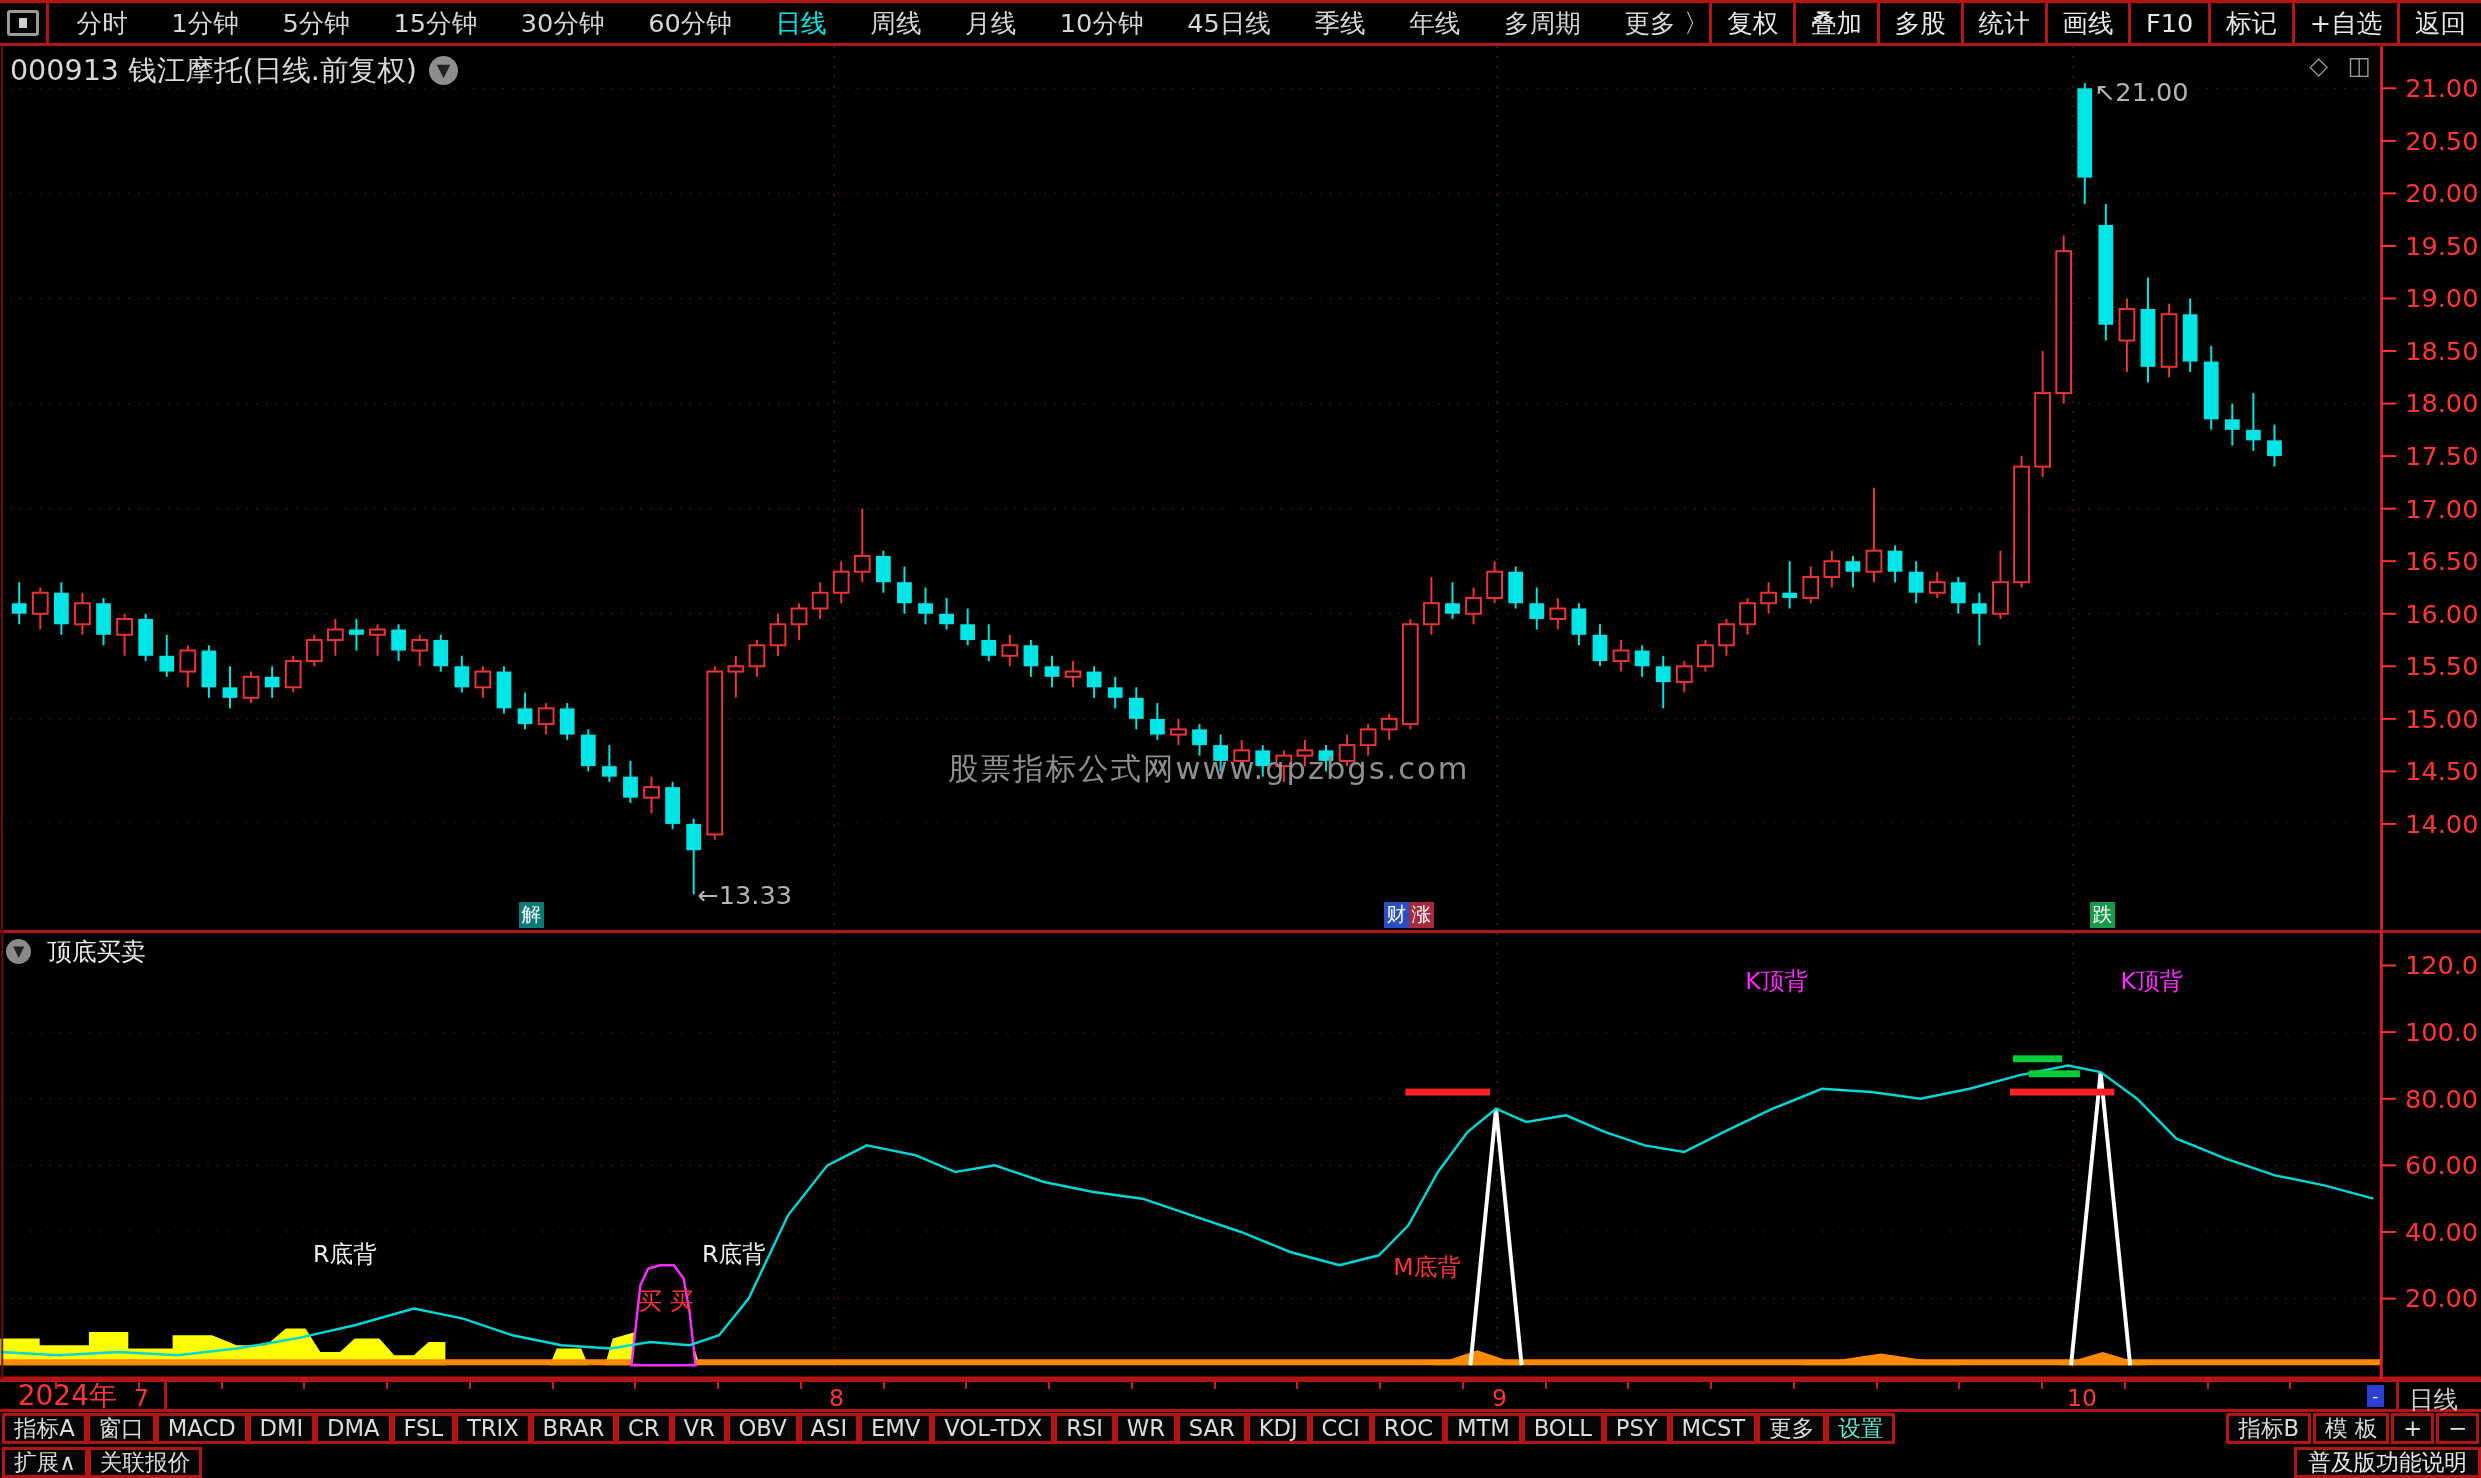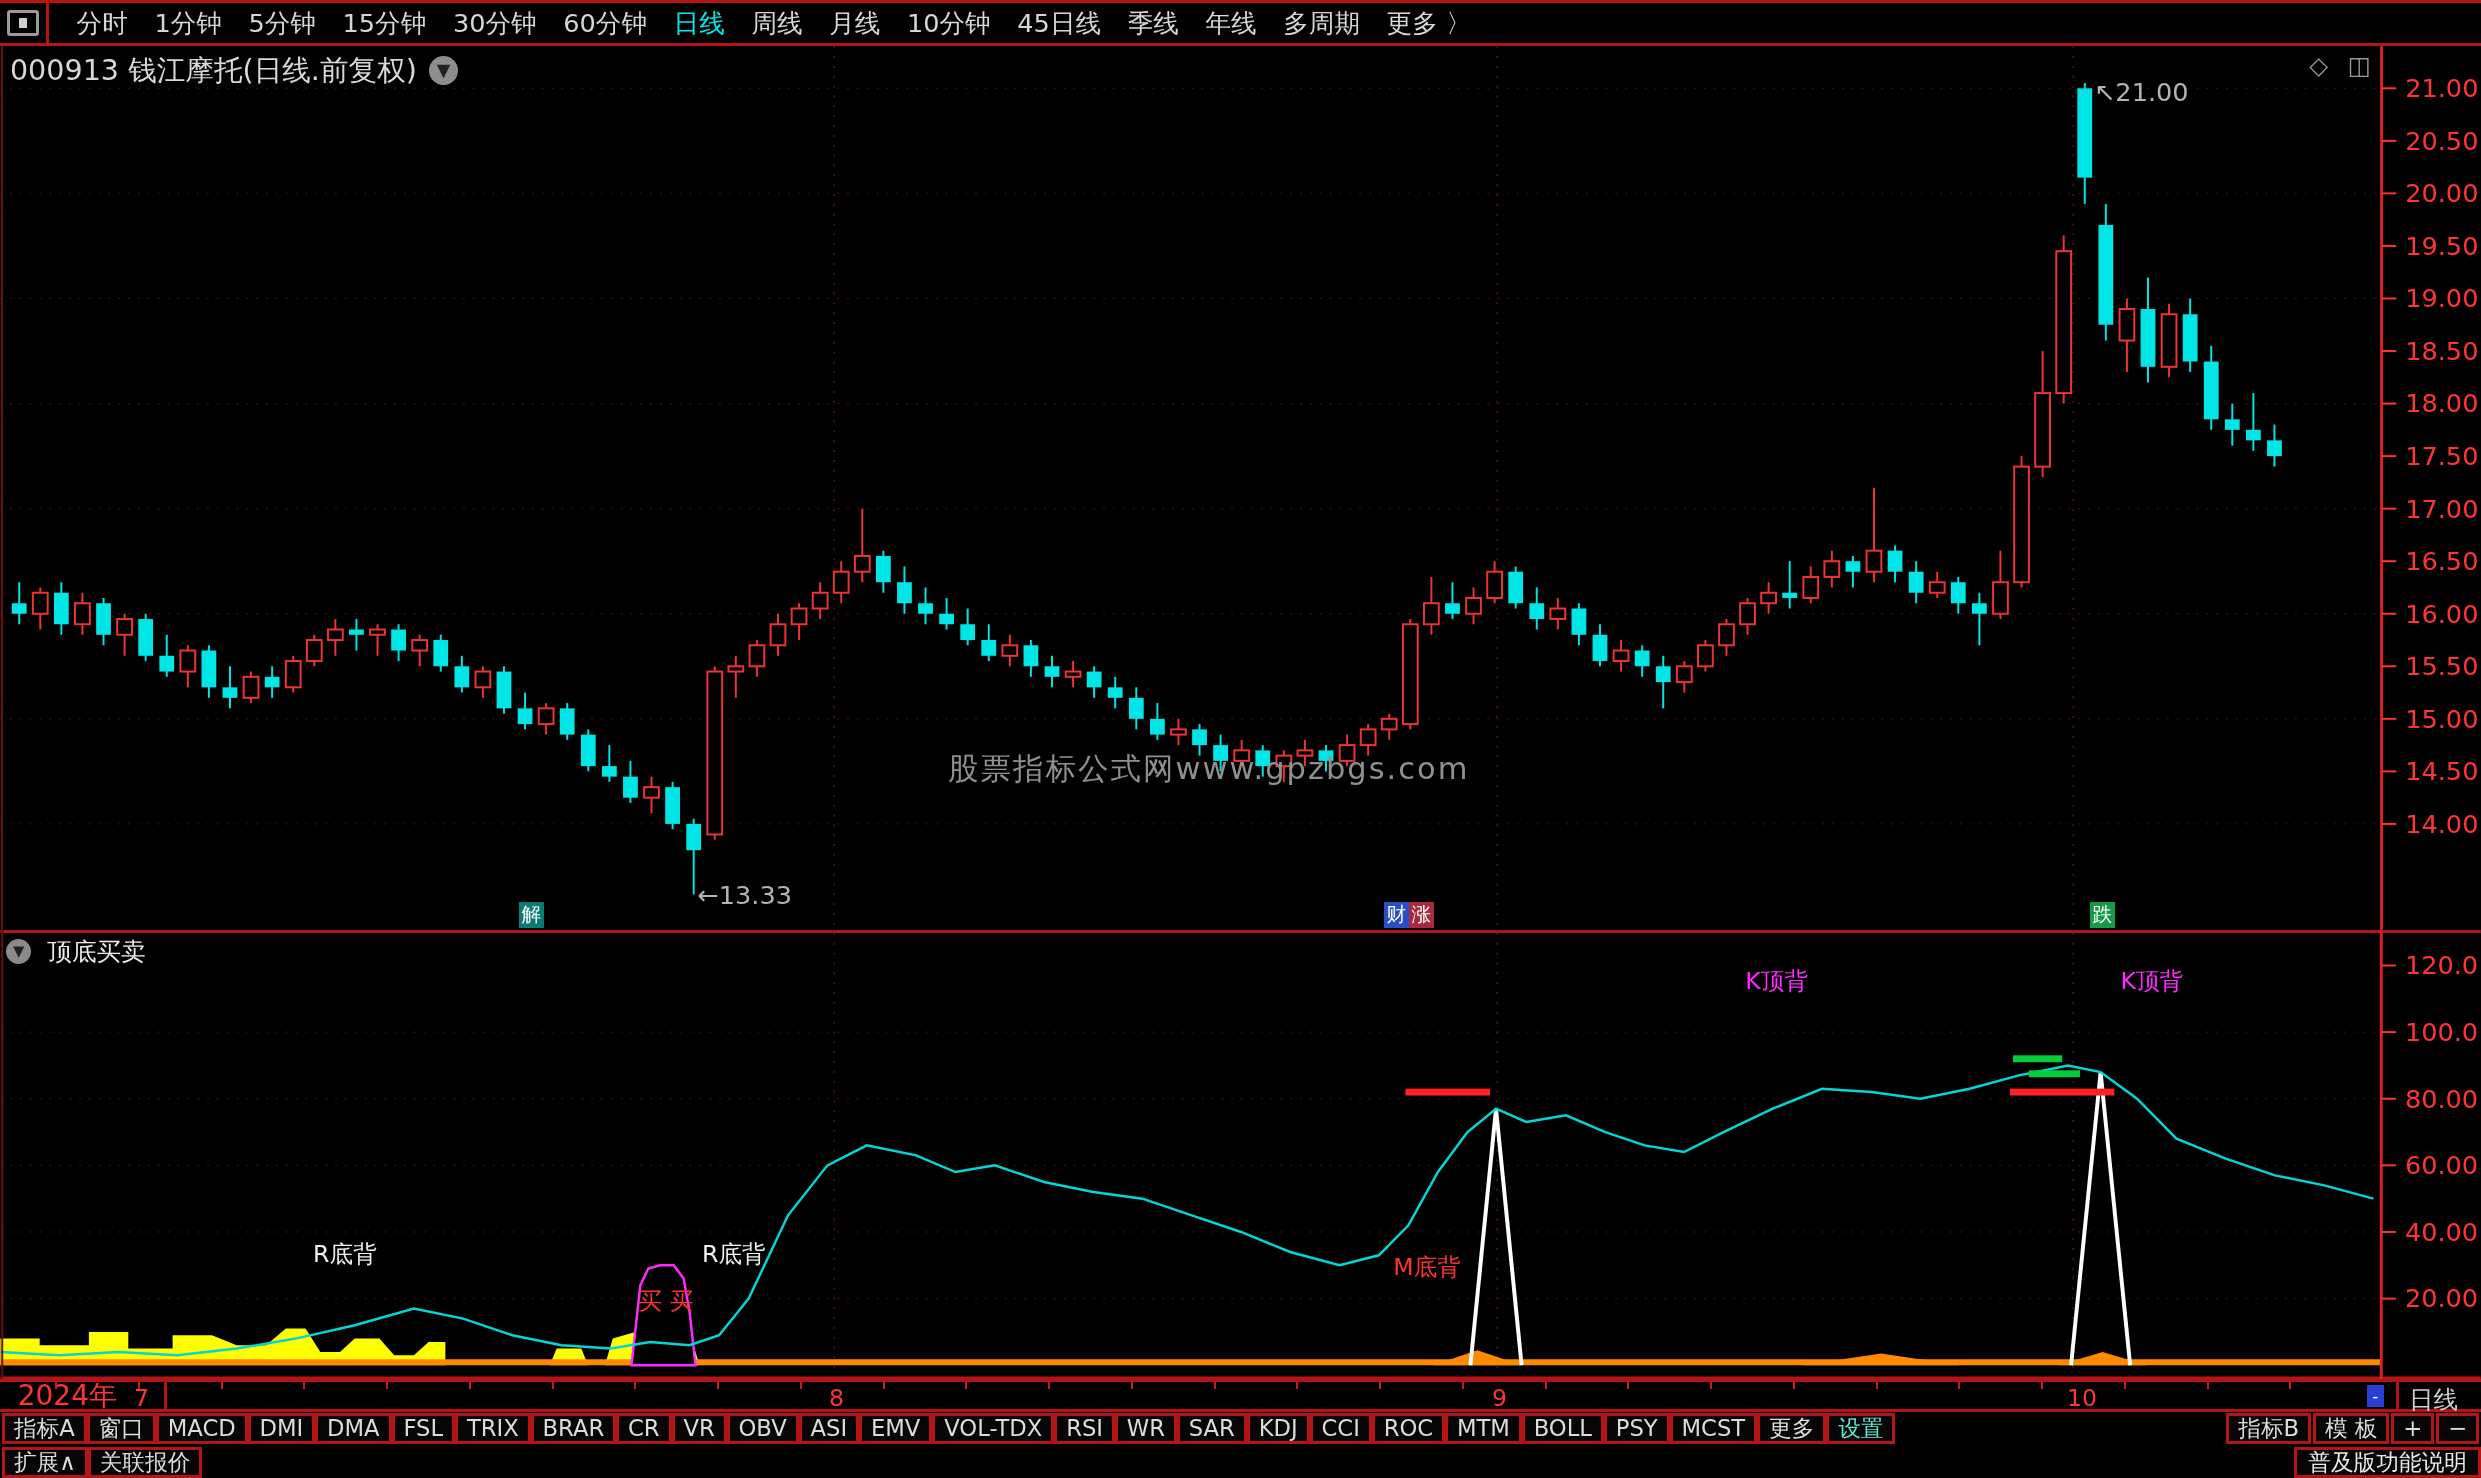--- a/index.html
+++ b/index.html
@@ -5,21 +5,21 @@
   html,body{margin:0;padding:0;background:#000;}
   body{position:relative;width:2481px;height:1479px;overflow:hidden;
        font-family:"DejaVu Sans","Liberation Sans",sans-serif;color:#d6d6d6;}
   
   #topbar{position:absolute;left:0;top:0;width:2481px;height:46px;background:#000;
           border-top:3px solid #b51414;border-bottom:3px solid #b51414;box-sizing:border-box;
           display:flex;align-items:stretch;}
   .win-box{width:46px;border-right:3px solid #b51414;display:flex;align-items:center;justify-content:center;}
   .win-glyph{width:25.6px;height:19.7px;border:3px solid #9a9a9a;border-radius:3px;display:flex;align-items:center;justify-content:center;}
   .win-glyph i{display:block;width:7.9px;height:9.9px;background:#cfcfcf;}
-  #menu{display:flex;align-items:center;gap:26.6px;padding-left:27.6px;font-size:25.6px;color:#d6d6d6;flex:1;white-space:nowrap;}
+  #menu{display:flex;align-items:center;gap:26.6px;padding-left:27.6px;font-size:25.6px;color:#d6d6d6;flex:1;white-space:nowrap;justify-content:space-between;}
   #menu .mi{cursor:default;}
   #menu .mi.active{color:#00e8e8;}
   #tb-right{display:flex;align-items:stretch;font-size:25.6px;color:#e6e6e6;}
   #tb-right .rb{border-left:3px solid #b51414;padding:0 14.8px;display:flex;align-items:center;white-space:nowrap;}
   
   #titlebar{position:absolute;left:9.9px;top:51px;display:flex;align-items:center;gap:11.8px;
             font-size:28.6px;color:#d8d8d8;z-index:5;}
   .chev-circle{width:29.6px;height:29.6px;border-radius:50%;background:#8d8d8d;color:#222;
                display:flex;align-items:center;justify-content:center;font-size:17.7px;line-height:1;}
   #corner-icons{position:absolute;right:110px;top:51px;display:flex;gap:19.7px;color:#9a9a9a;font-size:24.6px;z-index:5;}
@@ -76,20 +76,31 @@
       <span class="mi">60分钟</span>
       <span class="mi active">日线</span>
       <span class="mi">周线</span>
       <span class="mi">月线</span>
       <span class="mi">10分钟</span>
       <span class="mi">45日线</span>
       <span class="mi">季线</span>
       <span class="mi">年线</span>
       <span class="mi">多周期</span>
       <span class="mi">更多 〉</span>
+    </div>
+  <div id="tb-right">
+      <span class="rb">复权</span>
+      <span class="rb">叠加</span>
+      <span class="rb">多股</span>
+      <span class="rb">统计</span>
+      <span class="rb">画线</span>
+      <span class="rb">F10</span>
+      <span class="rb">标记</span>
+      <span class="rb">+自选</span>
+      <span class="rb">返回</span>
     </div>
 </div>
 
 <div id="titlebar">
   <span>000913 钱江摩托(日线.前复权)</span>
   <span class="chev-circle">▼</span>
 </div>
 
 <div id="corner-icons">
   <span>◇</span>

